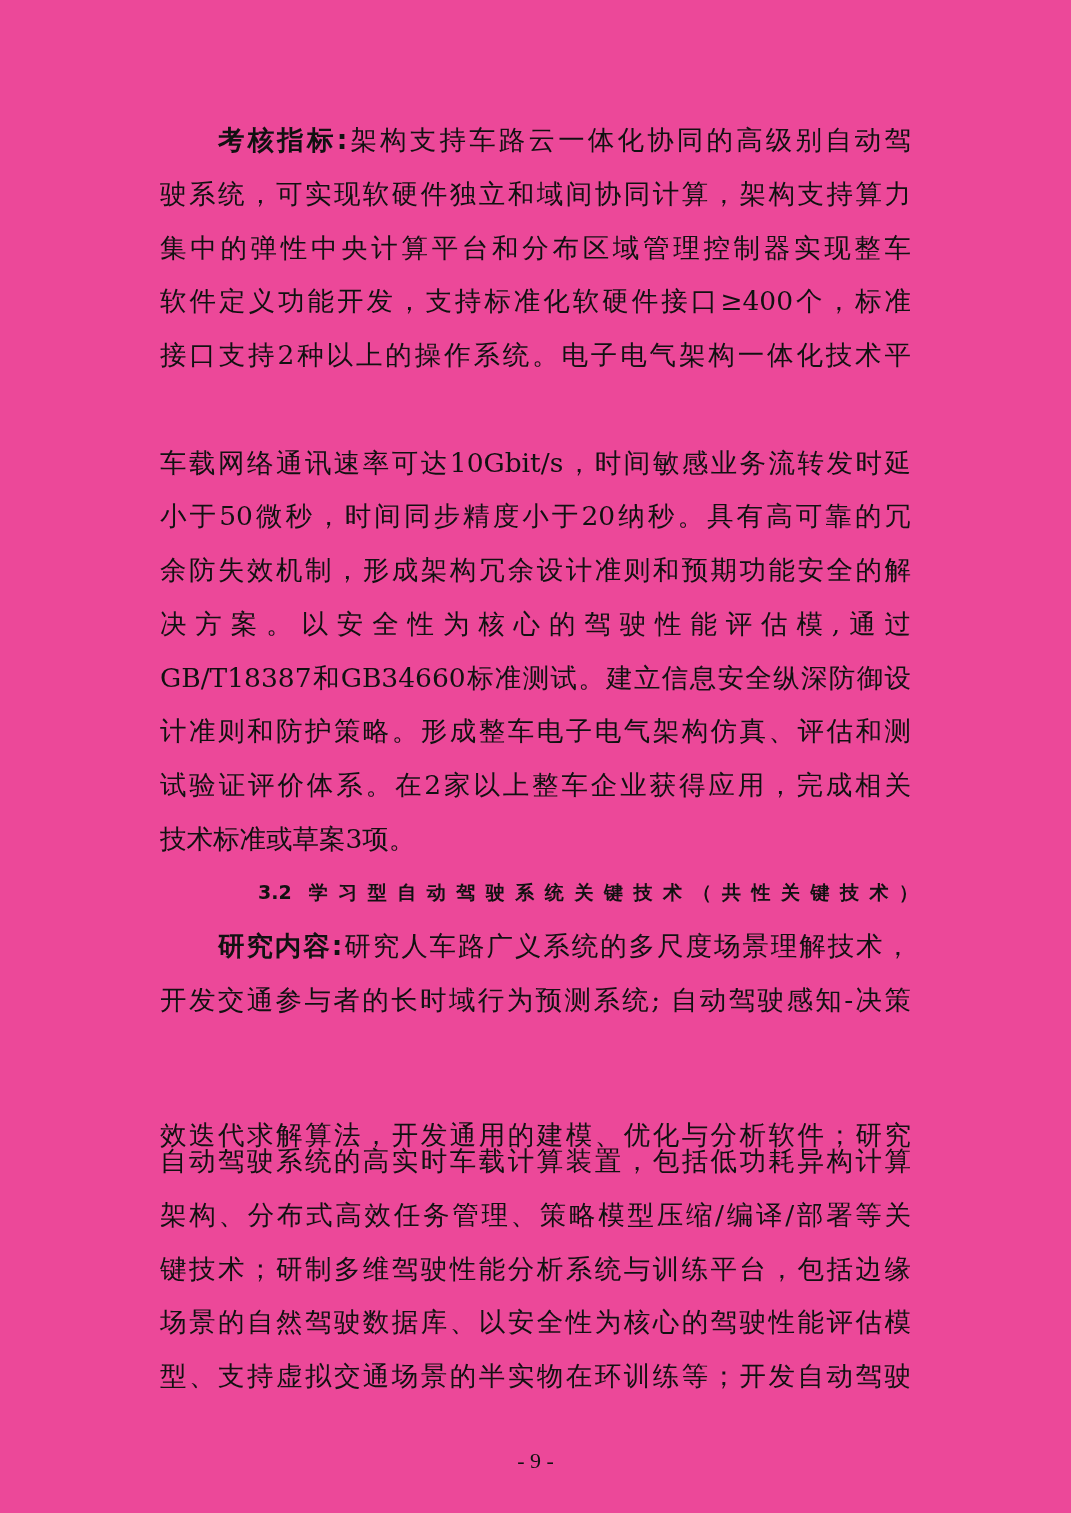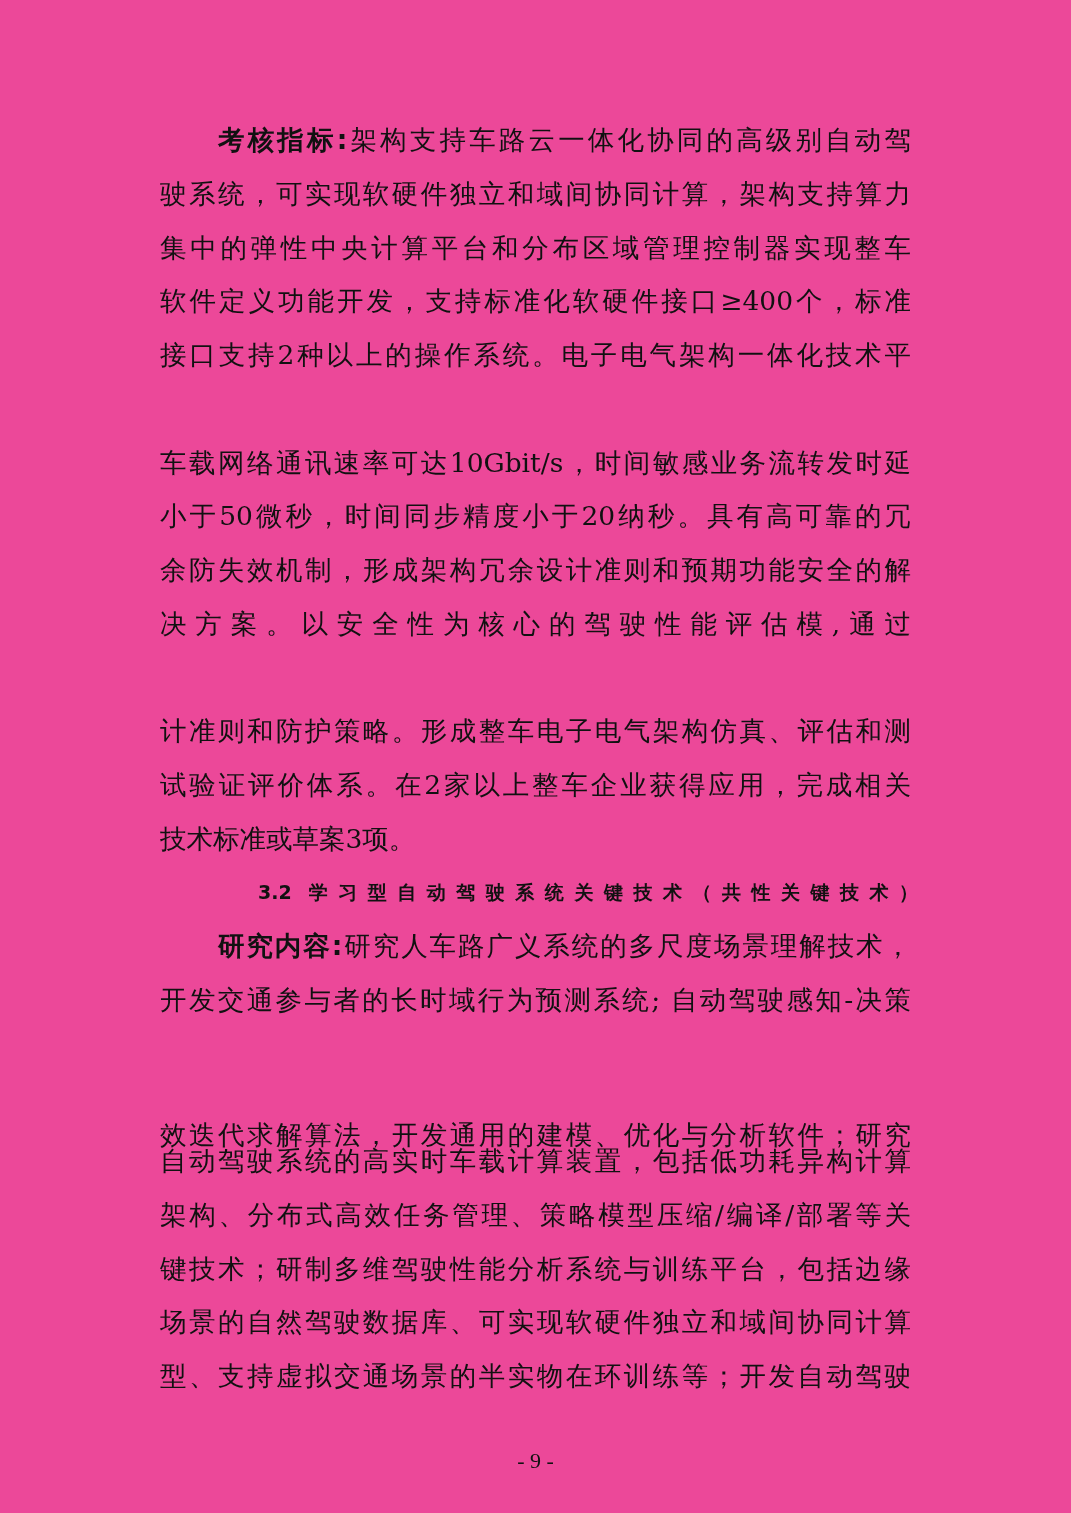--- a/index.html
+++ b/index.html
@@ -77,30 +77,31 @@
 
   <div class="line indent" style="top:122px;"><span class="bold">考核指标:</span><span>架构支持车路云一体化协同的高级别自动驾</span></div>
   <div class="line" style="top:176px;">驶系统，可实现软硬件独立和域间协同计算，架构支持算力</div>
   <div class="line" style="top:230px;">集中的弹性中央计算平台和分布区域管理控制器实现整车</div>
   <div class="line" style="top:283px;">软件定义功能开发，支持标准化软硬件接口≥400个，标准</div>
   <div class="line" style="top:337px;">接口支持2种以上的操作系统。电子电气架构一体化技术平</div>
   <div class="line" style="top:445px;">车载网络通讯速率可达10Gbit/s，时间敏感业务流转发时延</div>
   <div class="line" style="top:498px;">小于50微秒，时间同步精度小于20纳秒。具有高可靠的冗</div>
   <div class="line" style="top:552px;">余防失效机制，形成架构冗余设计准则和预期功能安全的解</div>
   <div class="line" style="top:606px;">决方案。以安全性为核心的驾驶性能评估模,通过</div>
+  <div class="line" style="top:660px;">GB/T18387和GB34660标准测试。建立信息安全纵深防御设</div>
   <div class="line" style="top:713px;">计准则和防护策略。形成整车电子电气架构仿真、评估和测</div>
   <div class="line" style="top:767px;">试验证评价体系。在2家以上整车企业获得应用，完成相关</div>
   <div class="line last" style="top:821px;">技术标准或草案3项。</div>
 
   <div class="heading" style="top:874px;">3.2 学习型自动驾驶系统关键技术（共性关键技术）</div>
 
   <div class="line indent" style="top:928px;"><span class="bold">研究内容:</span><span>研究人车路广义系统的多尺度场景理解技术，</span></div>
   <div class="line" style="top:982px;">开发交通参与者的长时域行为预测系统; 自动驾驶感知-决策</div>
   <div class="line" style="top:1089px;margin-top:28px;">效迭代求解算法，开发通用的建模、优化与分析软件；研究</div>
   <div class="line" style="top:1143px;">自动驾驶系统的高实时车载计算装置，包括低功耗异构计算</div>
   <div class="line" style="top:1197px;">架构、分布式高效任务管理、策略模型压缩/编译/部署等关</div>
   <div class="line" style="top:1251px;">键技术；研制多维驾驶性能分析系统与训练平台，包括边缘</div>
-  <div class="line" style="top:1304px;">场景的自然驾驶数据库、可实现软硬件独立和域间协同计算</div>
+  <div class="line" style="top:1304px;">场景的自然驾驶数据库、以安全性为核心的驾驶性能评估模</div>
   <div class="line" style="top:1358px;">型、支持虚拟交通场景的半实物在环训练等；开发自动驾驶</div>
 
   <div class="page-number">- 9 -</div>
 
 </div>
 
 </body></html>

